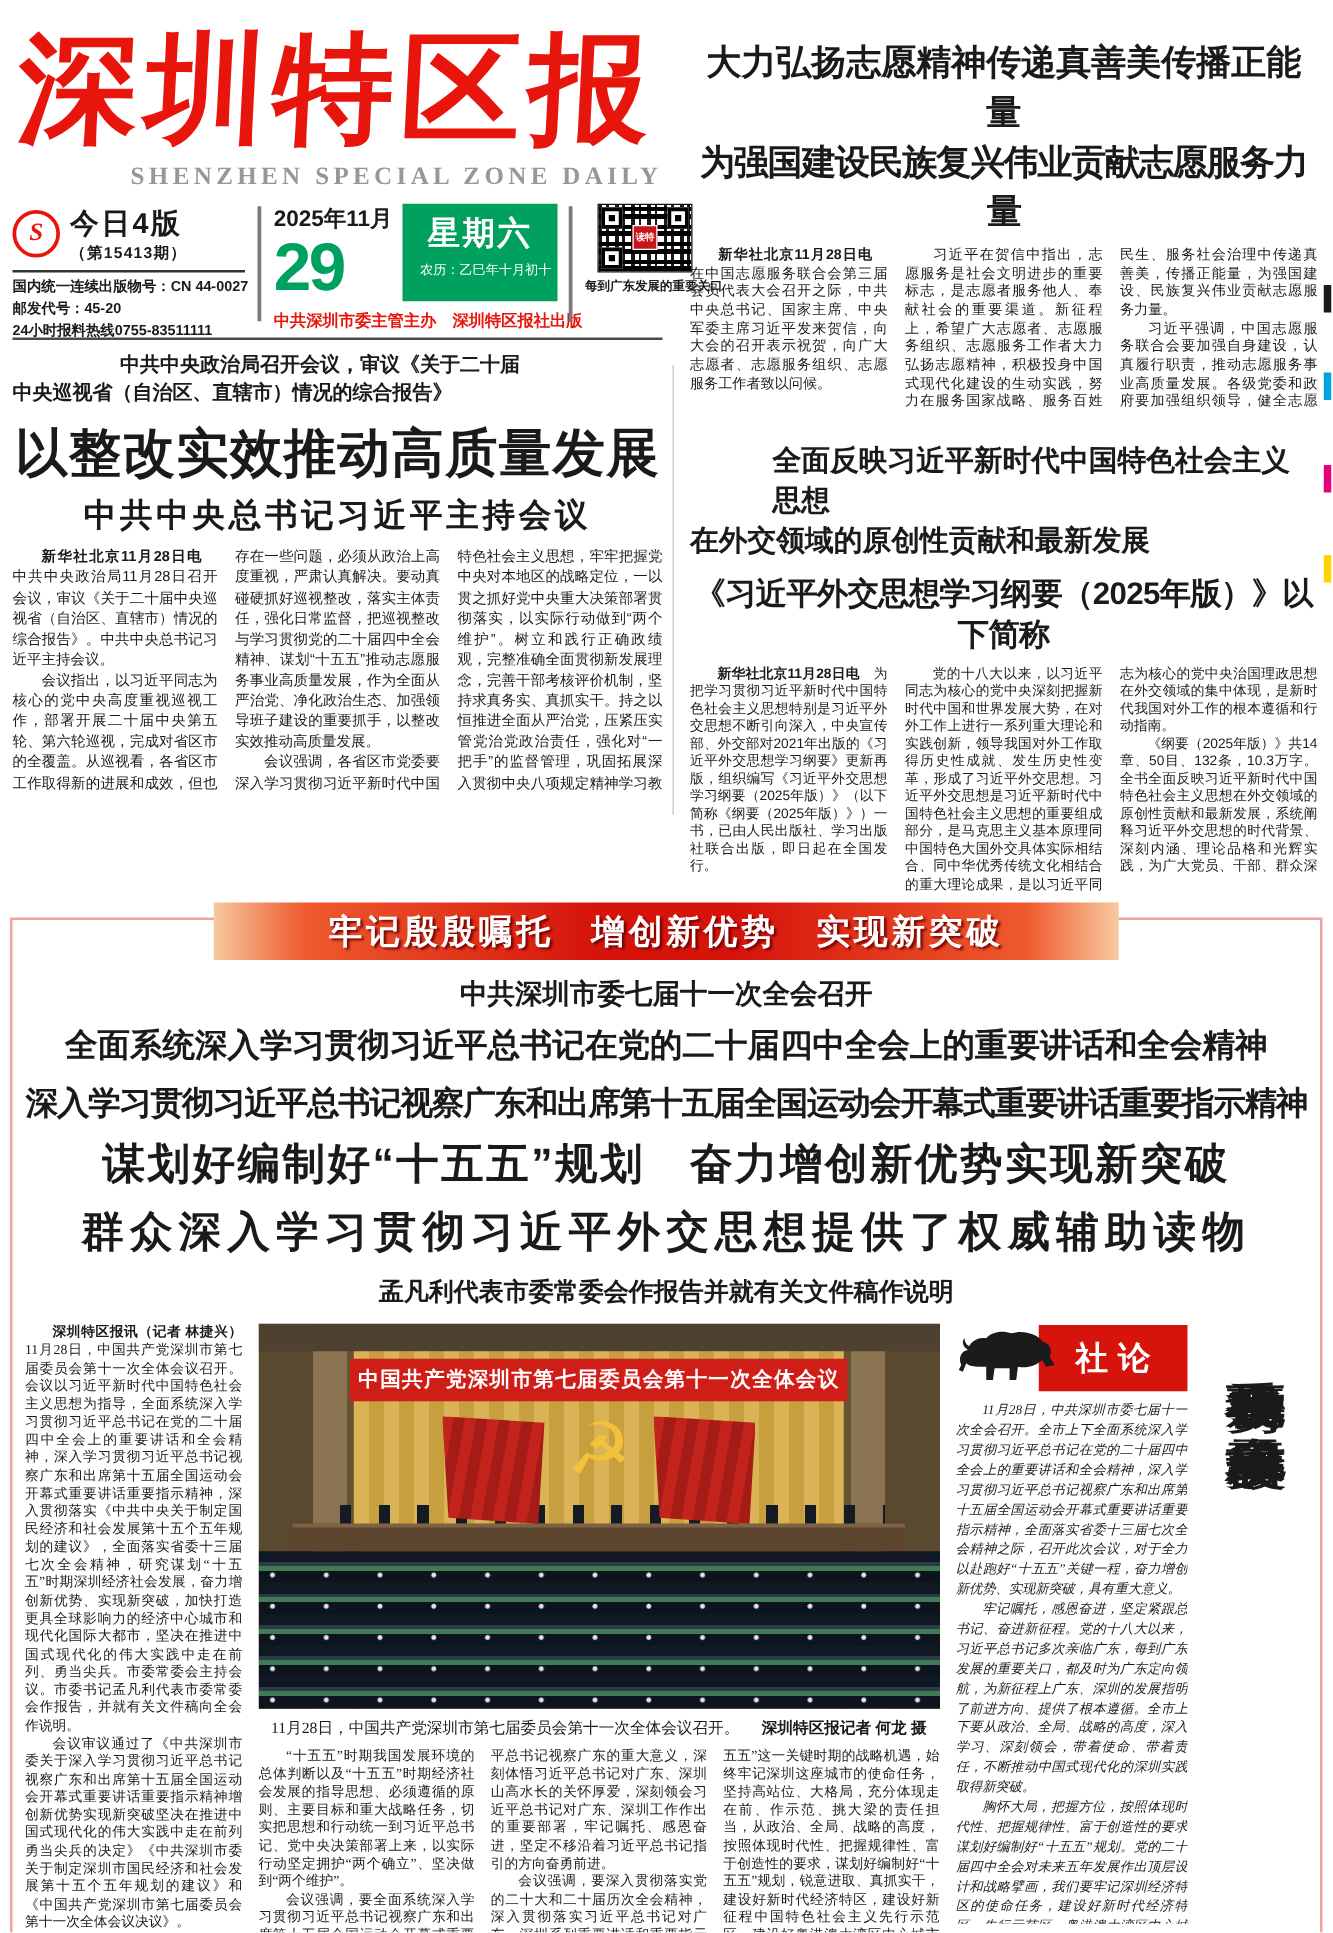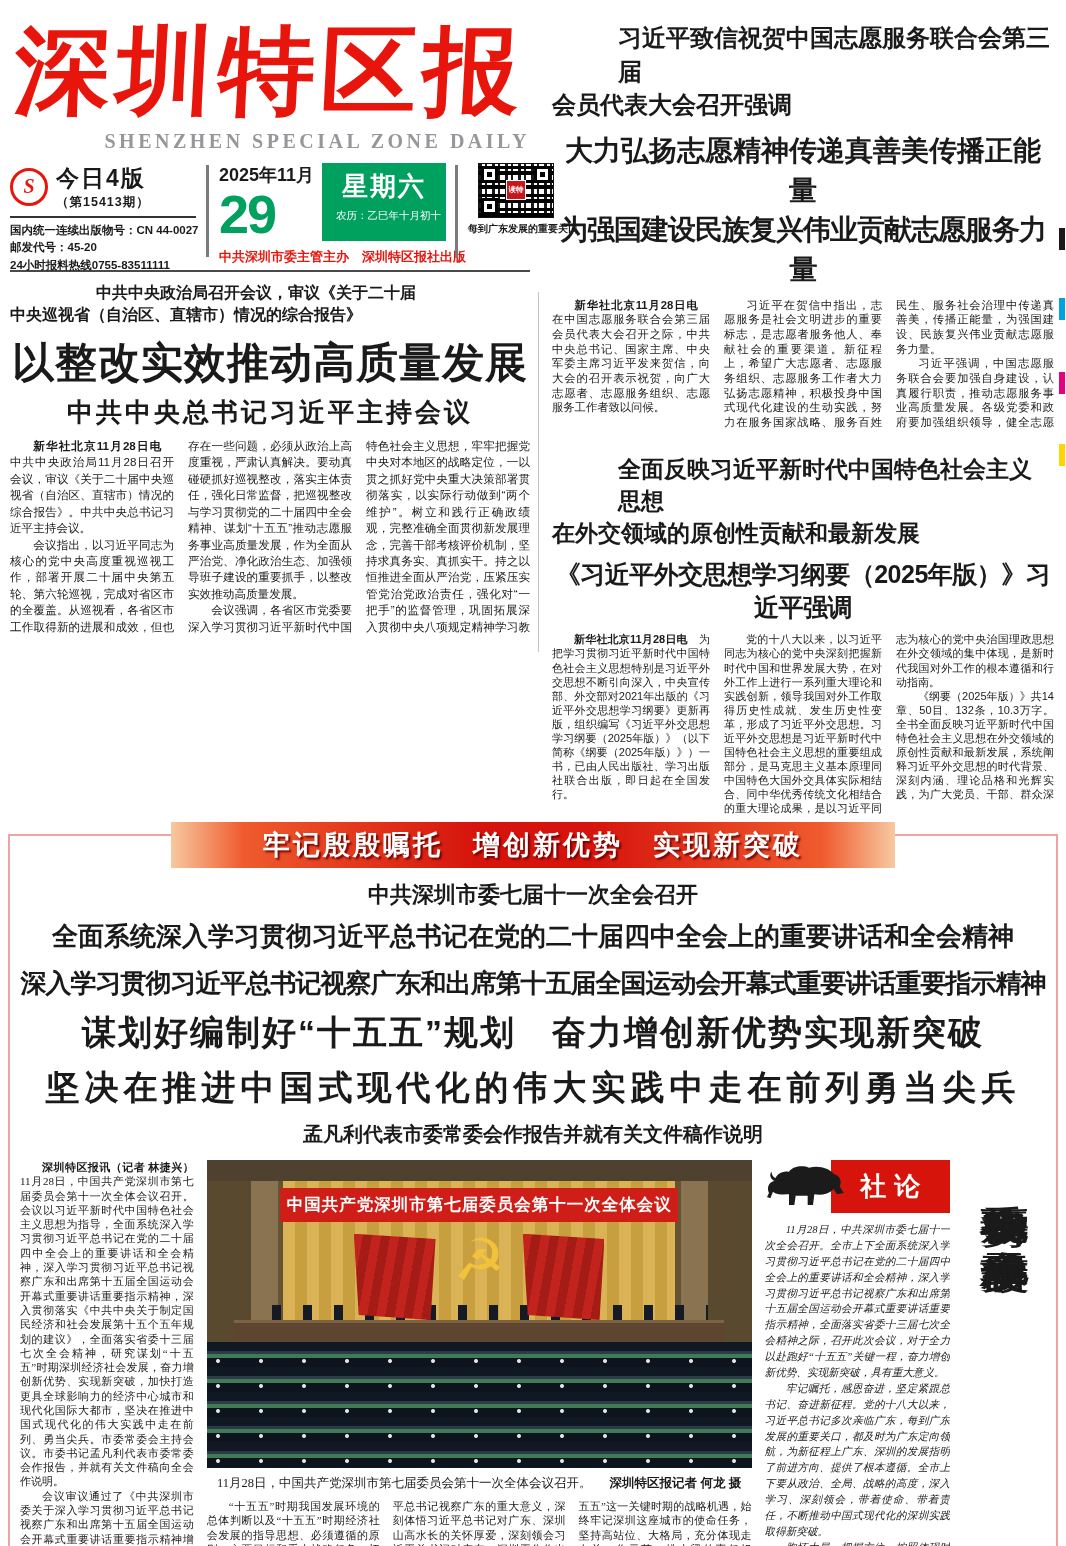--- a/index.html
+++ b/index.html
@@ -217,59 +217,55 @@
           <p><span class="dl">新华社北京11月28日电</span><span>　中共中央政治局11月28日召开会议，审议《关于二十届中央巡视省（自治区、直辖市）情况的综合报告》。中共中央总书记习近平主持会议。</span></p>
           <p>会议指出，以习近平同志为核心的党中央高度重视巡视工作，部署开展二十届中央第五轮、第六轮巡视，完成对省区市的全覆盖。从巡视看，各省区市工作取得新的进展和成效，但也存在一些问题，必须从政治上高度重视，严肃认真解决。要动真碰硬抓好巡视整改，落实主体责任，强化日常监督，把巡视整改与学习贯彻党的二十届四中全会精神、谋划“十五五”推动志愿服务事业高质量发展，作为全面从严治党、净化政治生态、加强领导班子建设的重要抓手，以整改实效推动高质量发展。</p>
           <p>会议强调，各省区市党委要深入学习贯彻习近平新时代中国特色社会主义思想，牢牢把握党中央对本地区的战略定位，一以贯之抓好党中央重大决策部署贯彻落实，以实际行动做到“两个维护”。树立和践行正确政绩观，完整准确全面贯彻新发展理念，完善干部考核评价机制，坚持求真务实、真抓实干。持之以恒推进全面从严治党，压紧压实管党治党政治责任，强化对“一把手”的监督管理，巩固拓展深入贯彻中央八项规定精神学习教育成果，加强对权力配置、运行的规范和监督，保持反腐败高压态势，坚决铲除腐败滋生的土壤和条件，营造风清气正的政治生态。加强领导班子和干部队伍建设，健全和落实民主集中制，坚持正确用人导向，引导激励干部担当作为。增强时时放心不下的责任感，有效防范化解各类风险，完善社会治理体系。综合用好巡视成果，深入研究解决巡视发现的共性问题，推动深化改革、促进标本兼治。</p>
 
         </div>
       </div>
     </div>
 
     <div class="col-r">
       <div class="vol">
-        <div class="kicker">
-          <div class="k-ind">习近平致信祝贺中国志愿服务联合会第三届</div>
-          <div>会员代表大会召开强调</div>
-        </div>
         <div class="headline">
           <div>大力弘扬志愿精神传递真善美传播正能量</div>
           <div class="tight">为强国建设民族复兴伟业贡献志愿服务力量</div>
         </div>
         <div class="body-cols vol-body">
           <p><span class="dl">新华社北京11月28日电</span><span>　在中国志愿服务联合会第三届会员代表大会召开之际，中共中央总书记、国家主席、中央军委主席习近平发来贺信，向大会的召开表示祝贺，向广大志愿者、志愿服务组织、志愿服务工作者致以问候。</span></p>
           <p>习近平在贺信中指出，志愿服务是社会文明进步的重要标志，是志愿者服务他人、奉献社会的重要渠道。新征程上，希望广大志愿者、志愿服务组织、志愿服务工作者大力弘扬志愿精神，积极投身中国式现代化建设的生动实践，努力在服务国家战略、服务百姓民生、服务社会治理中传递真善美，传播正能量，为强国建设、民族复兴伟业贡献志愿服务力量。</p>
           <p>习近平强调，中国志愿服务联合会要加强自身建设，认真履行职责，推动志愿服务事业高质量发展。各级党委和政府要加强组织领导，健全志愿服务体系，在全社会营造支持参与志愿服务的浓厚氛围。</p>
 
         </div>
       </div>
 
       <div class="gy">
         <div class="kicker">
           <div class="k-ind">全面反映习近平新时代中国特色社会主义思想</div>
           <div>在外交领域的原创性贡献和最新发展</div>
         </div>
-        <div class="headline">《习近平外交思想学习纲要（2025年版）》习近平强调</div>
+        <div class="headline">《习近平外交思想学习纲要（2025年版）》以下简称</div>
         <div class="body-cols gy-body">
           <p><span class="dl">新华社北京11月28日电</span><span>　为把学习贯彻习近平新时代中国特色社会主义思想特别是习近平外交思想不断引向深入，中央宣传部、外交部对2021年出版的《习近平外交思想学习纲要》更新再版，组织编写《习近平外交思想学习纲要（2025年版）》（以下简称《纲要（2025年版）》）一书，已由人民出版社、学习出版社联合出版，即日起在全国发行。</span></p>
           <p>党的十八大以来，以习近平同志为核心的党中央深刻把握新时代中国和世界发展大势，在对外工作上进行一系列重大理论和实践创新，领导我国对外工作取得历史性成就、发生历史性变革，形成了习近平外交思想。习近平外交思想是习近平新时代中国特色社会主义思想的重要组成部分，是马克思主义基本原理同中国特色大国外交具体实际相结合、同中华优秀传统文化相结合的重大理论成果，是以习近平同志为核心的党中央治国理政思想在外交领域的集中体现，是新时代我国对外工作的根本遵循和行动指南。</p>
           <p>《纲要（2025年版）》共14章、50目、132条，10.3万字。全书全面反映习近平新时代中国特色社会主义思想在外交领域的原创性贡献和最新发展，系统阐释习近平外交思想的时代背景、深刻内涵、理论品格和光辉实践，为广大党员、干部、群众深入学习贯彻习近平外交思想提供了权威辅助读物。</p>
 
         </div>
       </div>
     </div>
   </div>
 
   <div class="plenary">
     <div class="banner">牢记殷殷嘱托　增创新优势　实现新突破</div>
     <div class="plenary-kicker">中共深圳市委七届十一次全会召开</div>
     <div class="ph1">全面系统深入学习贯彻习近平总书记在党的二十届四中全会上的重要讲话和全会精神</div>
     <div class="ph1 tight">深入学习贯彻习近平总书记视察广东和出席第十五届全国运动会开幕式重要讲话重要指示精神</div>
     <div class="ph2">谋划好编制好“十五五”规划　奋力增创新优势实现新突破</div>
-    <div class="ph2 ph2b">坚决在推进中国式现代化的伟大实践中走在前列勇当尖兵</div>
+    <div class="ph2 ph2b">群众深入学习贯彻习近平外交思想提供了权威辅助读物</div>
     <div class="psub">孟凡利代表市委常委会作报告并就有关文件稿作说明</div>
 
     <div class="pcontent">
       <div class="pc-left">
         <p><span class="dl">深圳特区报讯（记者 林捷兴）</span><span>11月28日，中国共产党深圳市第七届委员会第十一次全体会议召开。会议以习近平新时代中国特色社会主义思想为指导，全面系统深入学习贯彻习近平总书记在党的二十届四中全会上的重要讲话和全会精神，深入学习贯彻习近平总书记视察广东和出席第十五届全国运动会开幕式重要讲话重要指示精神，深入贯彻落实《中共中央关于制定国民经济和社会发展第十五个五年规划的建议》，全面落实省委十三届七次全会精神，研究谋划“十五五”时期深圳经济社会发展，奋力增创新优势、实现新突破，加快打造更具全球影响力的经济中心城市和现代化国际大都市，坚决在推进中国式现代化的伟大实践中走在前列、勇当尖兵。市委常委会主持会议。市委书记孟凡利代表市委常委会作报告，并就有关文件稿向全会作说明。</span></p>
         <p>会议审议通过了《中共深圳市委关于深入学习贯彻习近平总书记视察广东和出席第十五届全国运动会开幕式重要讲话重要指示精神增创新优势实现新突破坚决在推进中国式现代化的伟大实践中走在前列勇当尖兵的决定》《中共深圳市委关于制定深圳市国民经济和社会发展第十五个五年规划的建议》和《中国共产党深圳市第七届委员会第十一次全体会议决议》。</p>
 
       </div>
 
       <div class="pc-mid">

